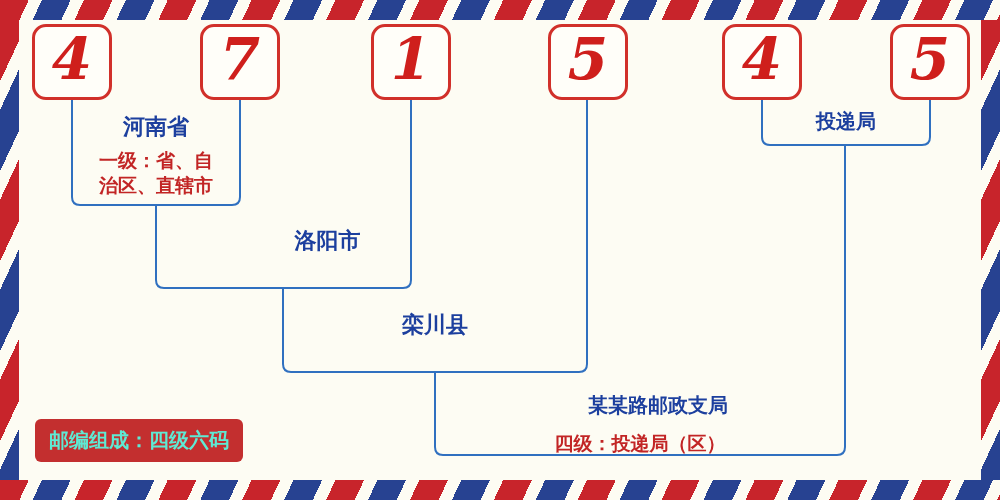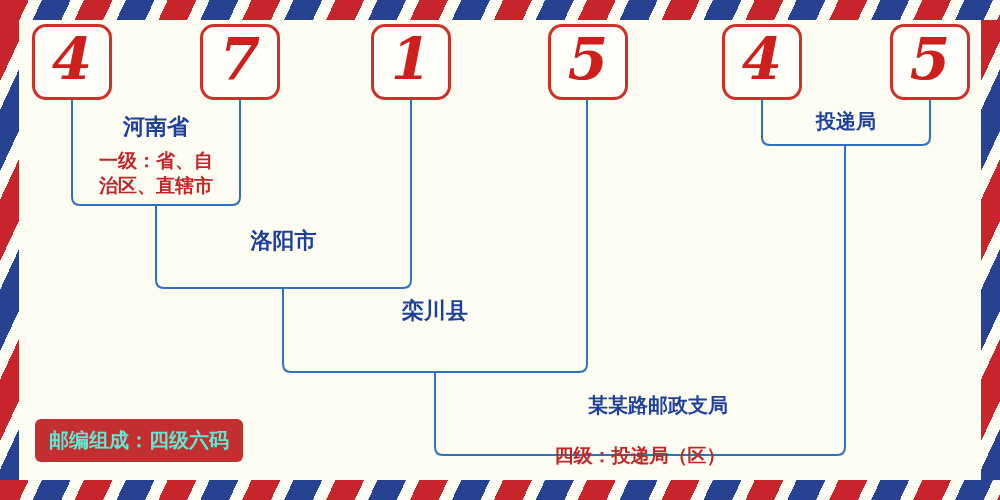--- a/index.html
+++ b/index.html
@@ -33,25 +33,25 @@
   .db1{left:32px;} .db2{left:200px;} .db3{left:371px;}
   .db4{left:548px;} .db5{left:722px;} .db6{left:890px;}
 
   .label-block{position:absolute;text-align:center;}
   .label-name{font-size:22px;font-weight:bold;color:#1c3f9e;}
   .label-desc{font-size:19px;font-weight:bold;color:#c22525;line-height:25px;margin-top:6px;}
 
   .province-block{left:72px;width:168px;top:112px;}
   .delivery-block{left:762px;width:168px;top:108px;}
   .delivery-block .label-name{font-size:20px;}
-  .city-block{left:156px;width:255px;top:226px;}
-  .county-block{left:283px;width:304px;top:296px;}
+  .city-block{left:156px;width:255px;top:226px;padding-left:44px;}
+  .county-block{left:283px;width:304px;top:310px;}
   .branch-block{left:435px;width:410px;top:392px;}
   .branch-block .label-name{font-size:20px;padding-left:36px;}
-  .branch-block .label-desc{margin-top:24px;}
+  .branch-block .label-desc{margin-top:12px;}
 
   .badge{
     position:absolute;left:35px;top:419px;
     background:#c32f2f;color:#5eead4;border-radius:6px;
     font-size:20px;font-weight:bold;padding:8px 14px;
   }
 </style>
 </head>
 <body>
 

